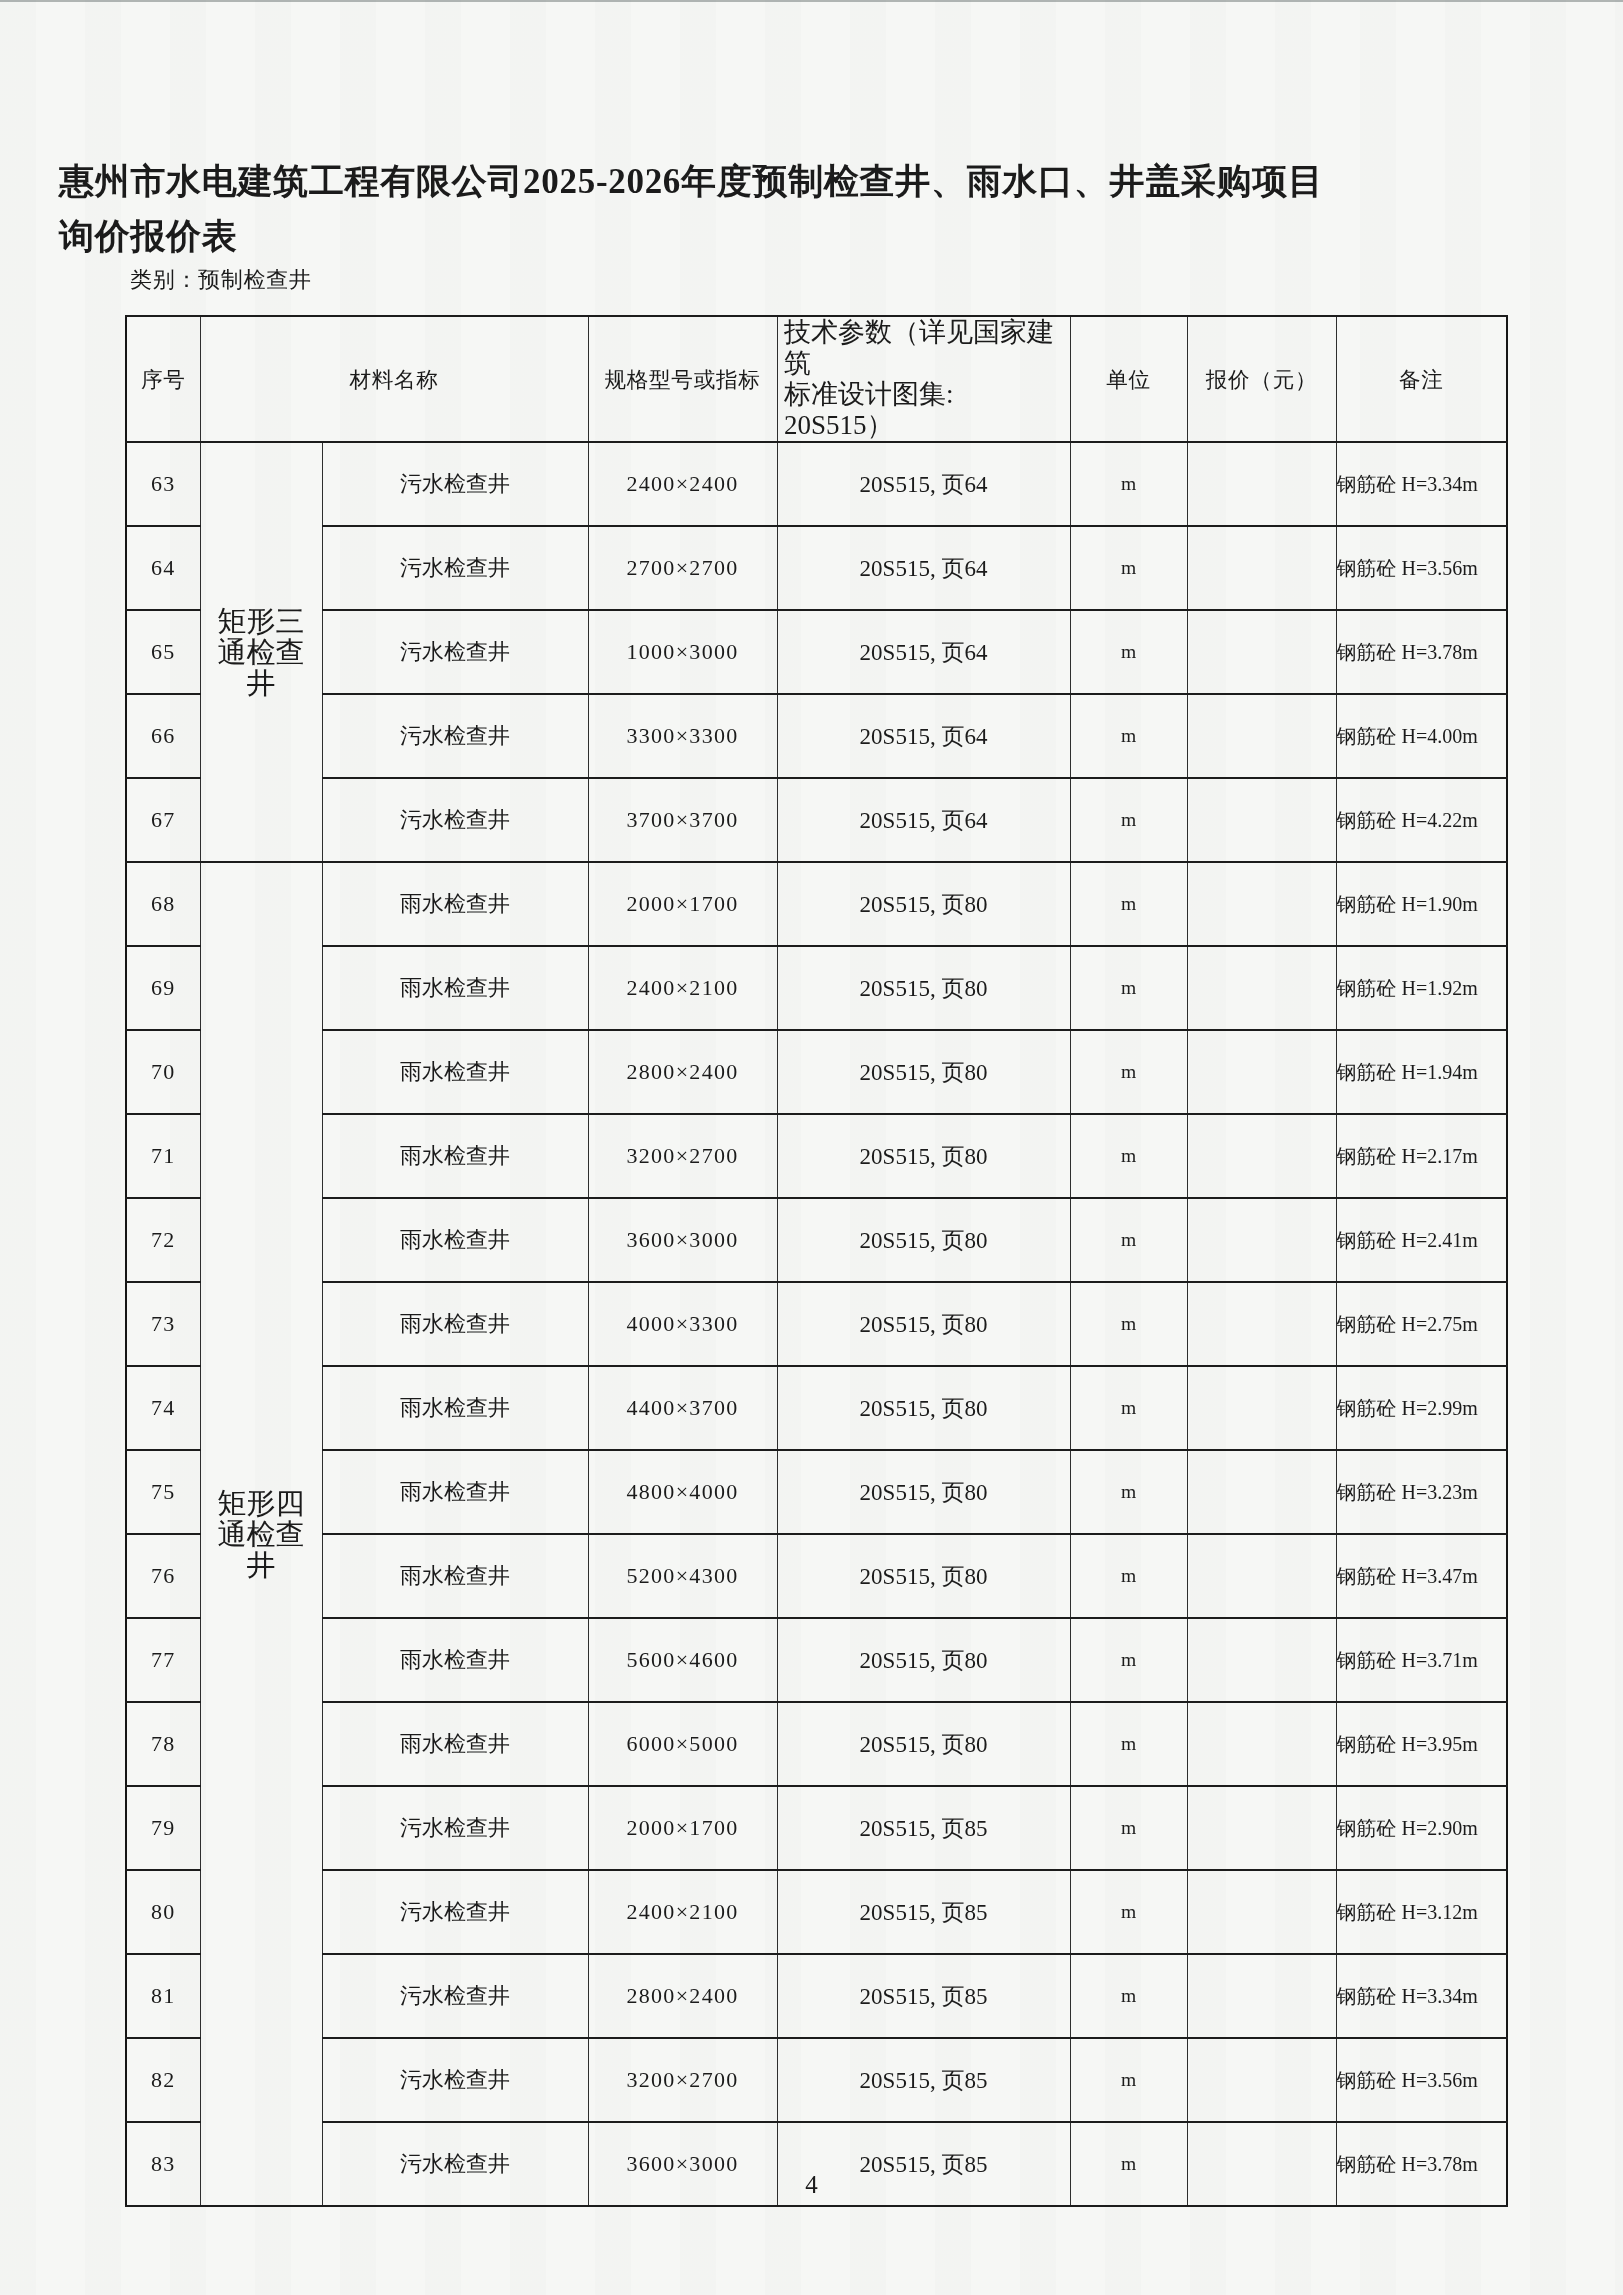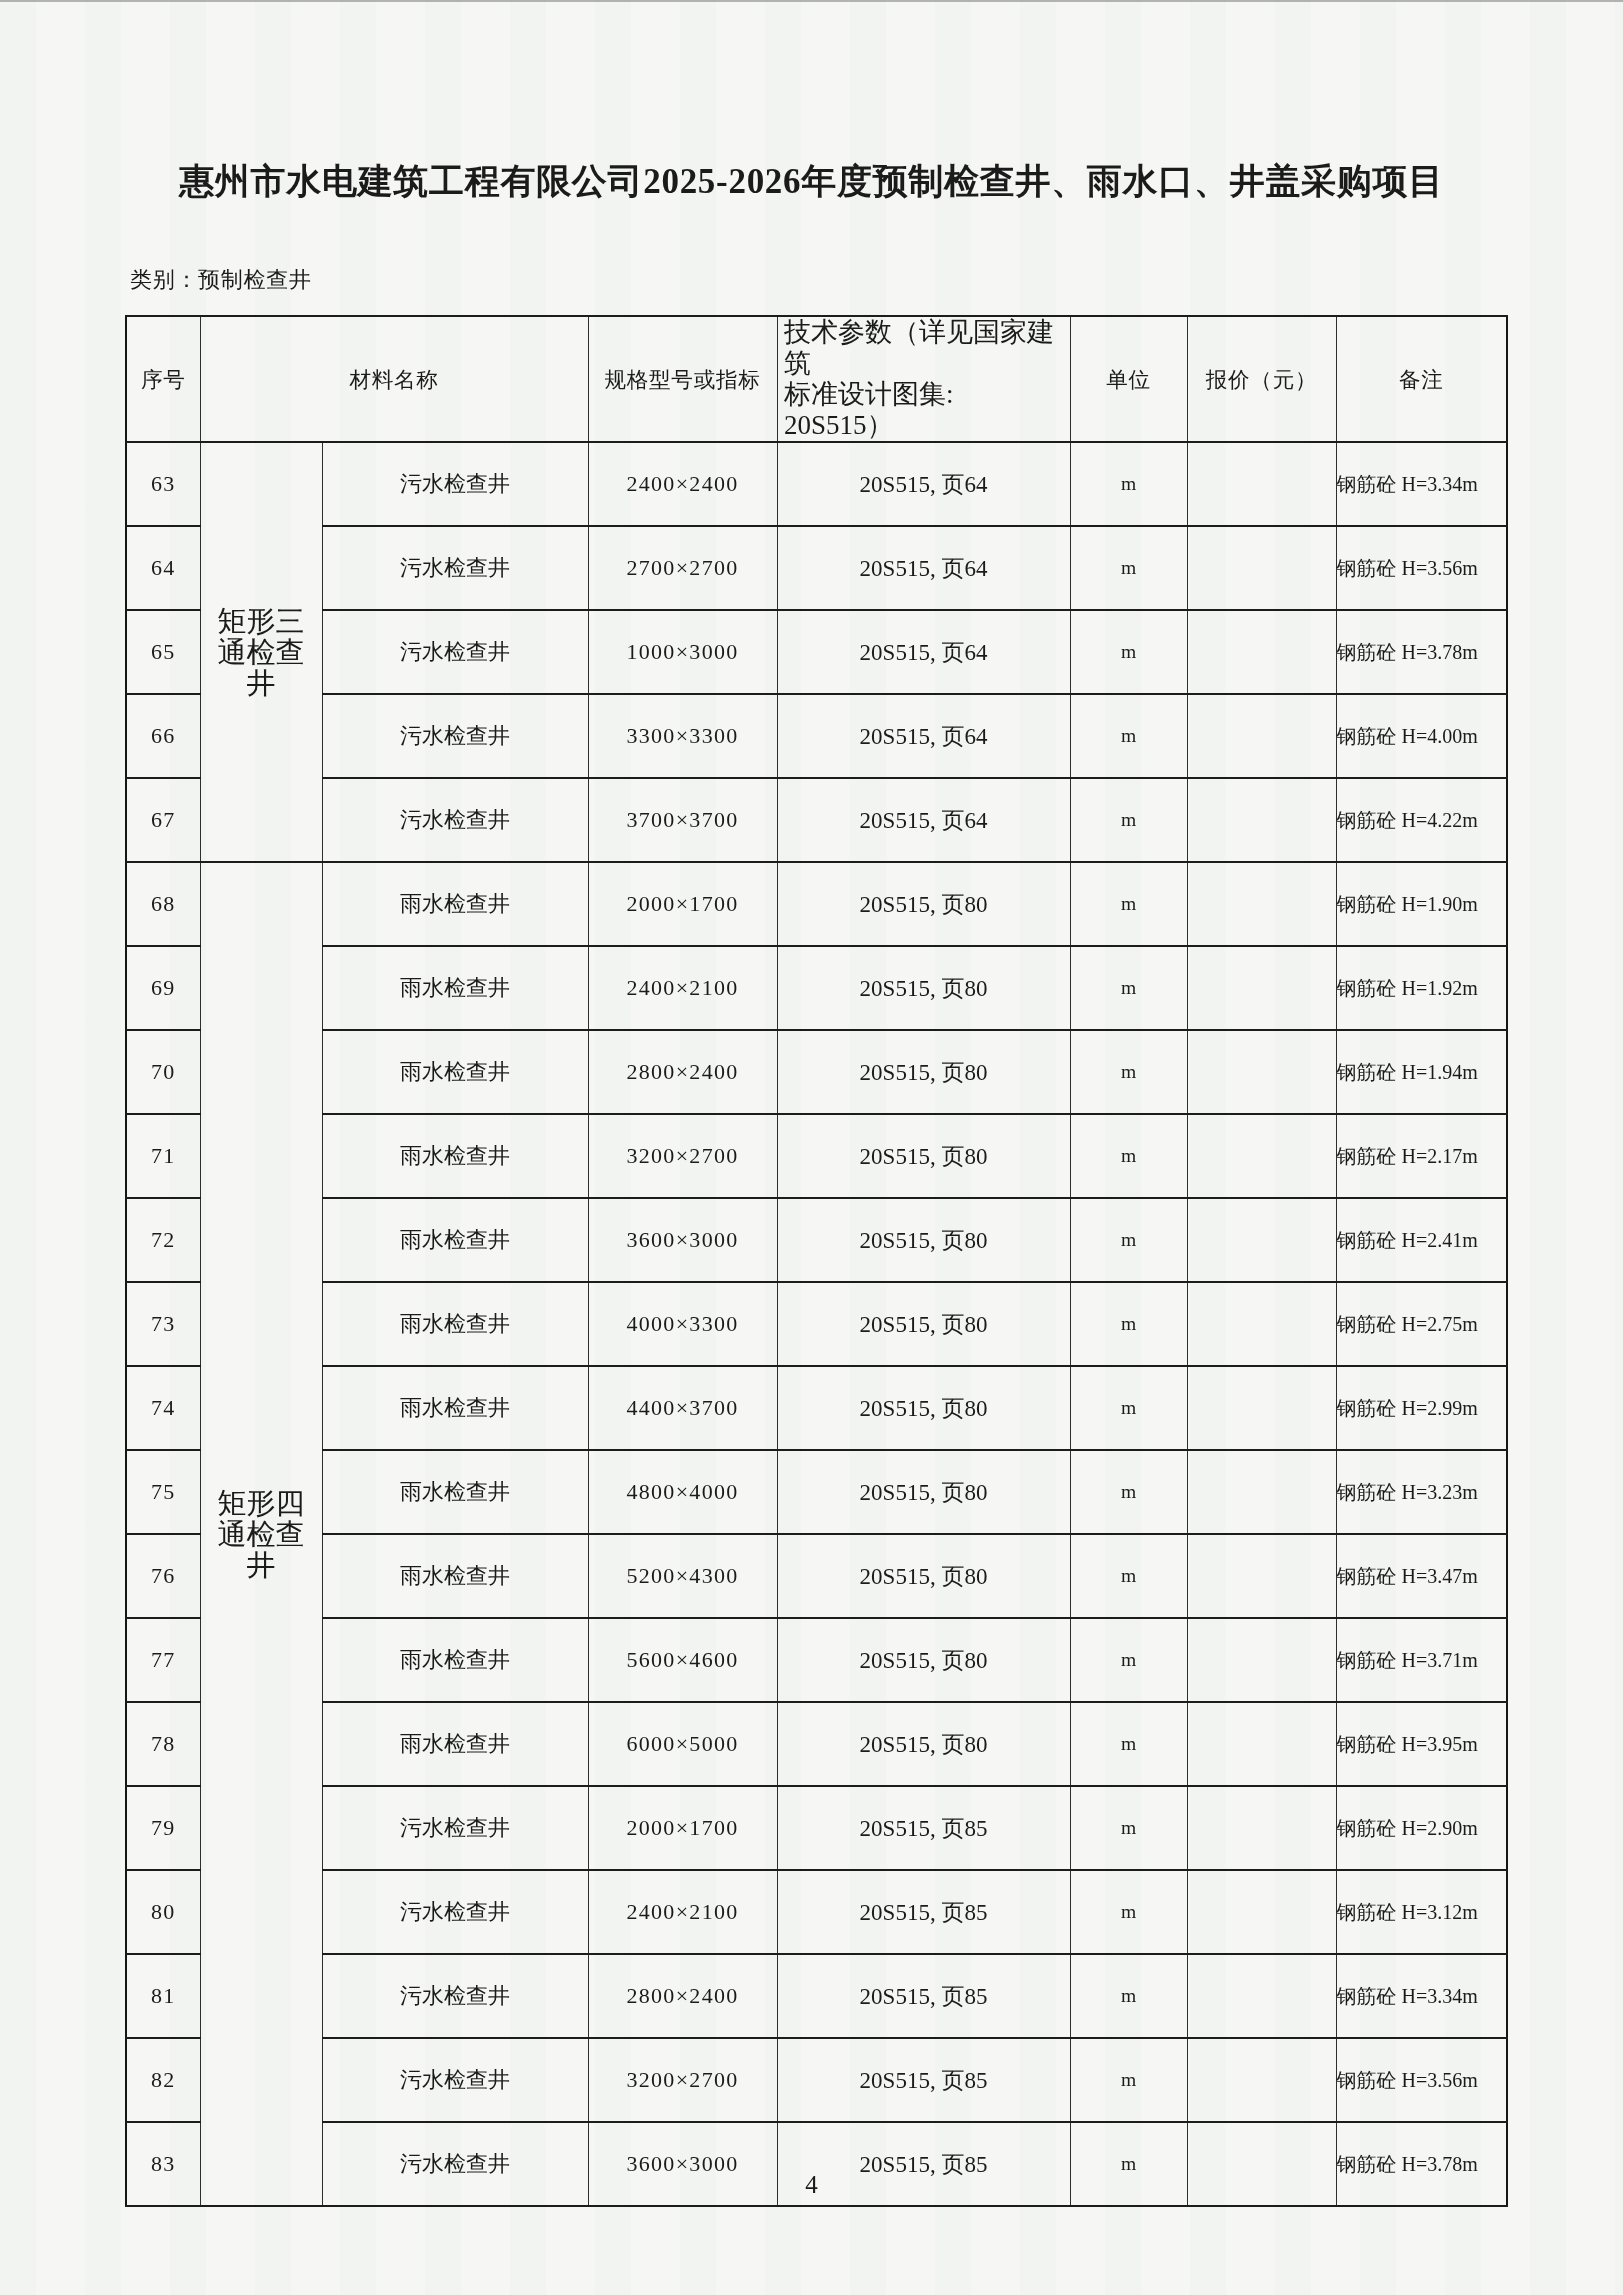--- a/index.html
+++ b/index.html
@@ -22,21 +22,20 @@
     position: absolute;
     top: 0; left: 0; right: 0;
     height: 2px;
     background: rgba(90,100,100,0.45);
   }
   .doc-title {
     position: absolute;
     top: 154px;
     left: 59px;
     right: 59px;
-    text-align: center;
     font-size: 35px;
     font-weight: bold;
     line-height: 55px;
     letter-spacing: 0.7px;
     white-space: nowrap;
   }
   .category-line {
     position: absolute;
     top: 265px;
     left: 130px;
@@ -103,20 +102,21 @@
     font-size: 25px;
   }
 </style>
 </head>
 <body>
 
 <div class="scan-top-edge"></div>
 
 <div class="doc-title">
   <div>惠州市水电建筑工程有限公司2025-2026年度预制检查井、雨水口、井盖采购项目</div>
+  <div>询价报价表</div>
 </div>
 
 <div class="category-line">类别：预制检查井</div>
 
 <table class="quote-table">
   <colgroup>
     <col style="width:74px">
     <col style="width:122px">
     <col style="width:266px">
     <col style="width:189px">

